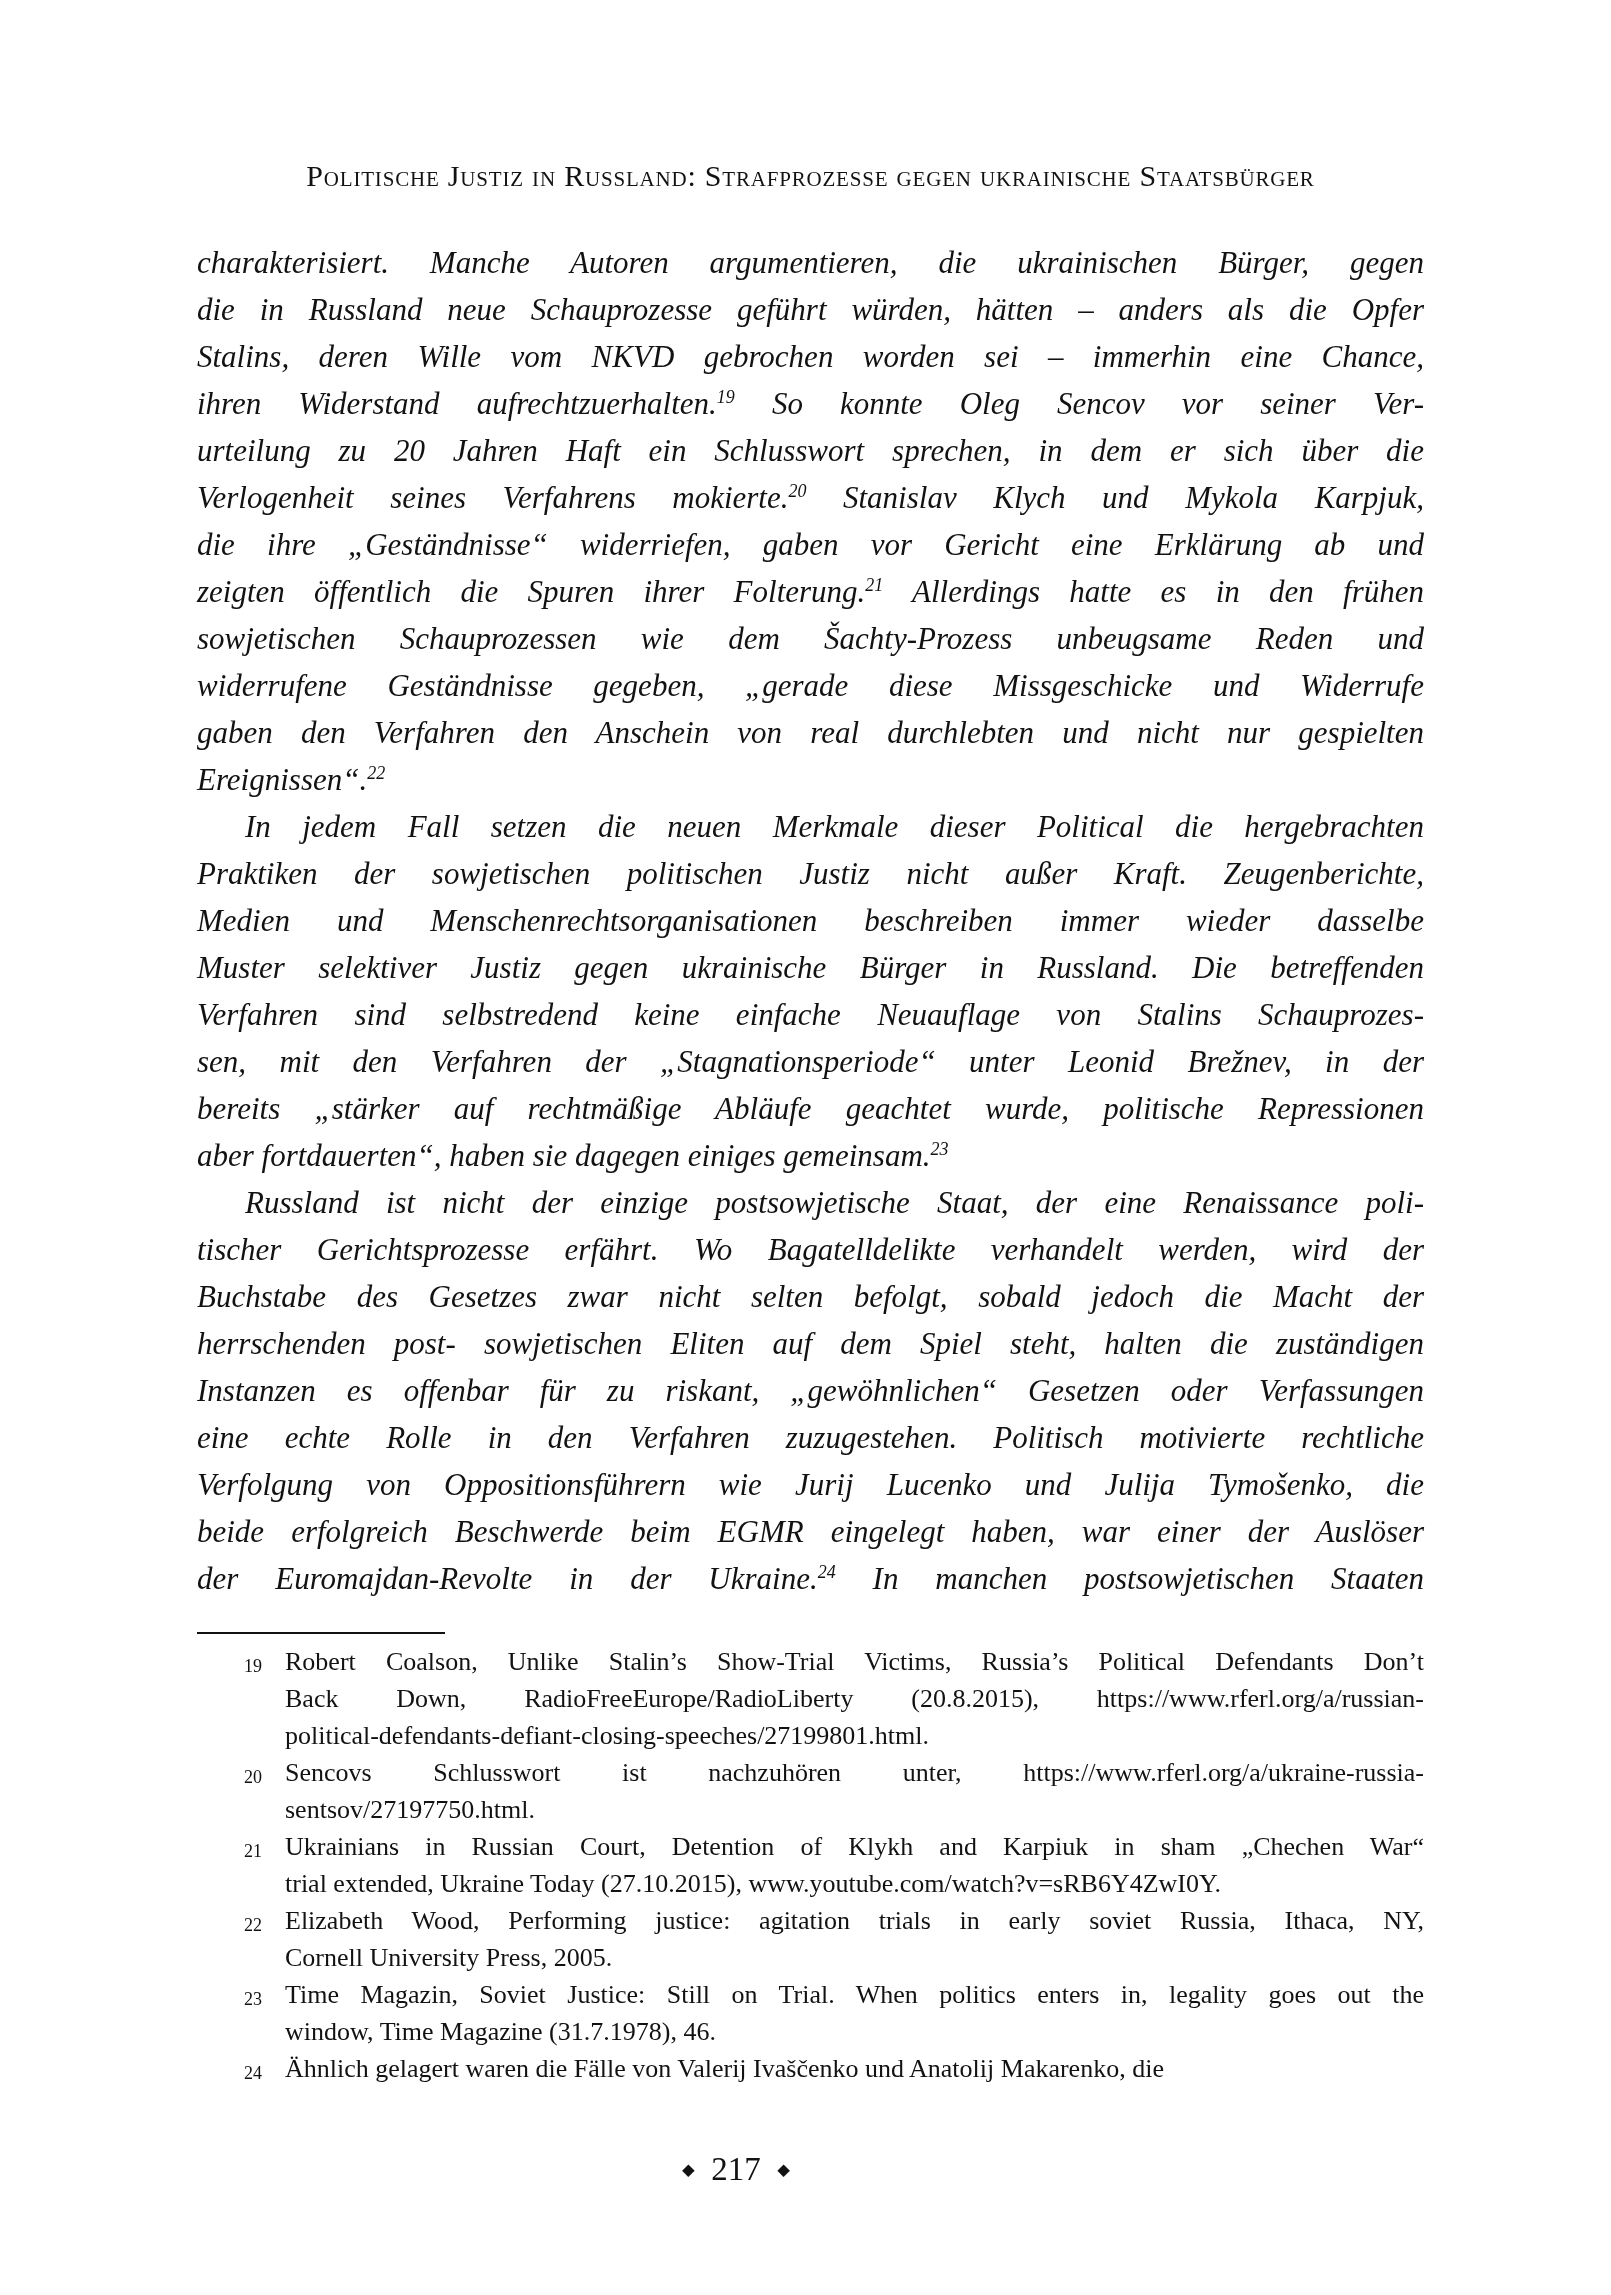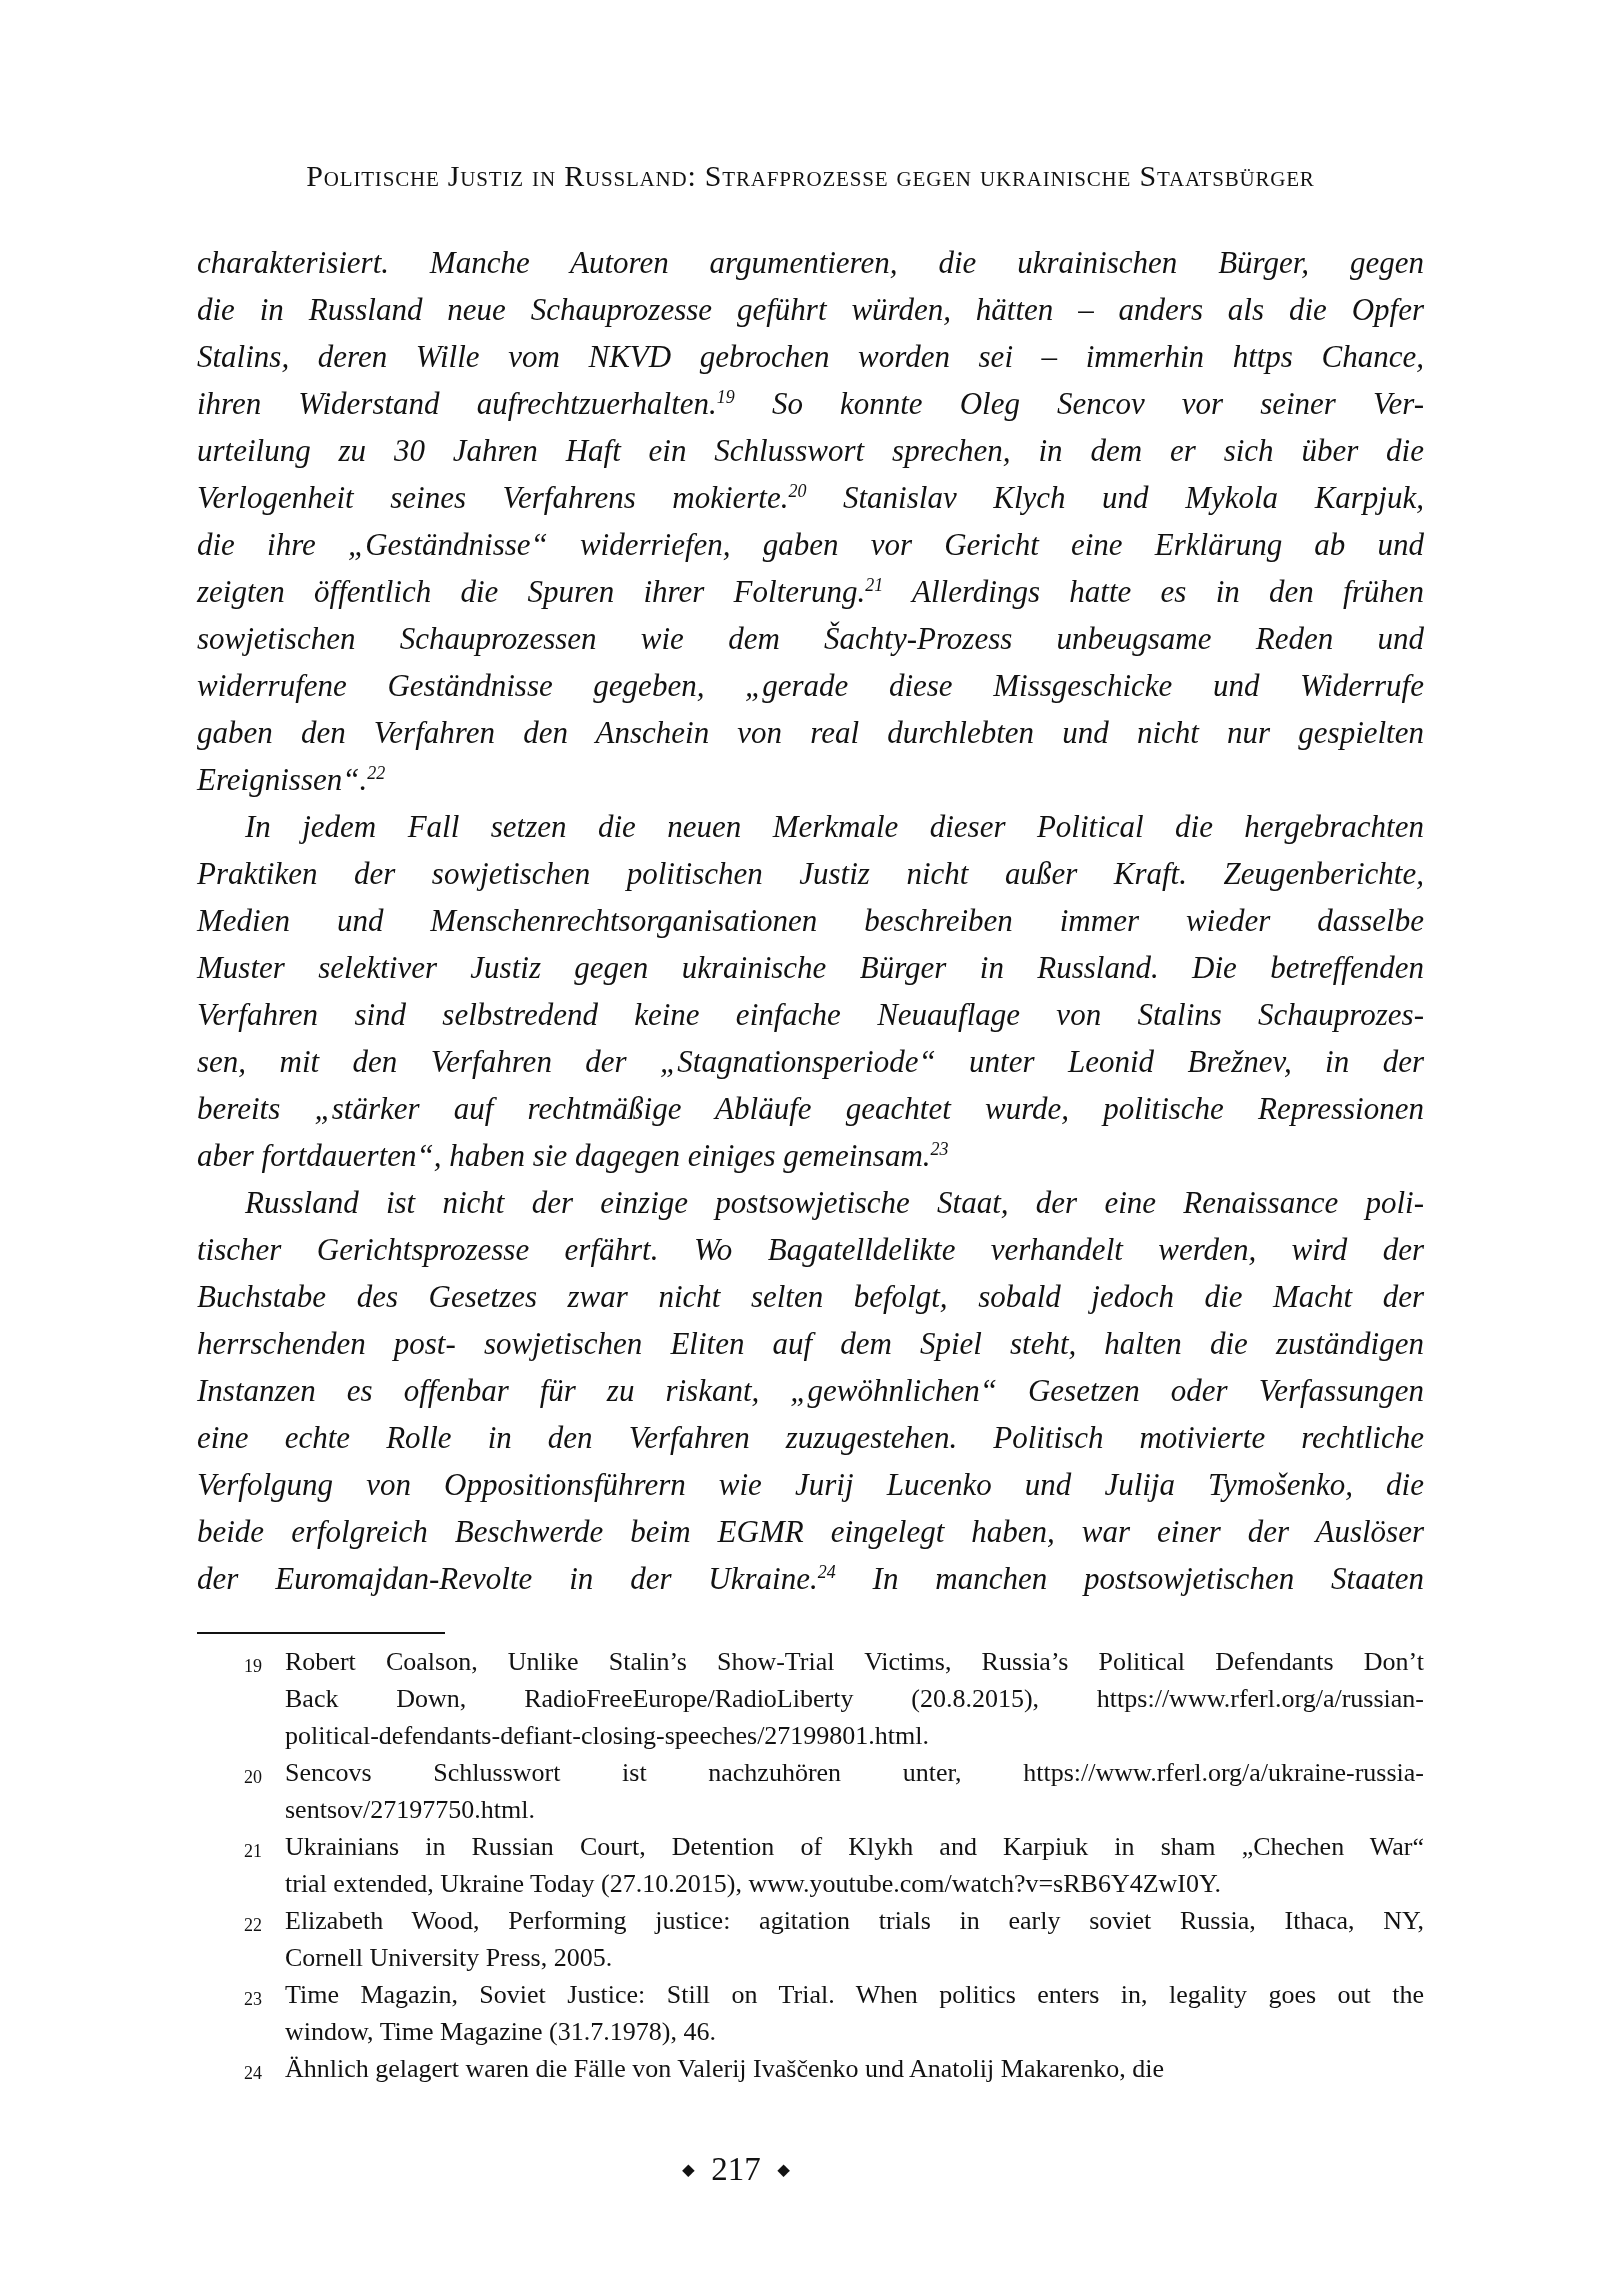--- a/index.html
+++ b/index.html
@@ -118,23 +118,23 @@
 </head>
 <body>
 
 <div class="page">
 
   <div class="running-head">Politische Justiz in Russland: Strafprozesse gegen ukrainische Staatsbürger</div>
 
   <div class="body-text" id="body-text">
       <div class="line"><span>charakterisiert. Manche Autoren argumentieren, die ukrainischen Bürger, gegen</span></div>
       <div class="line"><span>die in Russland neue Schauprozesse geführt würden, hätten – anders als die Opfer</span></div>
-      <div class="line"><span>Stalins, deren Wille vom NKVD gebrochen worden sei – immerhin https Chance,</span></div>
+      <div class="line"><span>Stalins, deren Wille vom NKVD gebrochen worden sei – immerhin eine Chance,</span></div>
       <div class="line"><span>ihren Widerstand aufrechtzuerhalten.</span><sup class="fnref">19</sup><span> So konnte Oleg Sencov vor seiner Ver-</span></div>
-      <div class="line"><span>urteilung zu 30 Jahren Haft ein Schlusswort sprechen, in dem er sich über die</span></div>
+      <div class="line"><span>urteilung zu 20 Jahren Haft ein Schlusswort sprechen, in dem er sich über die</span></div>
       <div class="line"><span>Verlogenheit seines Verfahrens mokierte.</span><sup class="fnref">20</sup><span> Stanislav Klych und Mykola Karpjuk,</span></div>
       <div class="line"><span>die ihre „Geständnisse“ widerriefen, gaben vor Gericht eine Erklärung ab und</span></div>
       <div class="line"><span>zeigten öffentlich die Spuren ihrer Folterung.</span><sup class="fnref">21</sup><span> Allerdings hatte es in den frühen</span></div>
       <div class="line"><span>sowjetischen Schauprozessen wie dem Šachty-Prozess unbeugsame Reden und</span></div>
       <div class="line"><span>widerrufene Geständnisse gegeben, „gerade diese Missgeschicke und Widerrufe</span></div>
       <div class="line"><span>gaben den Verfahren den Anschein von real durchlebten und nicht nur gespielten</span></div>
       <div class="line last"><span>Ereignissen“.</span><sup class="fnref">22</sup></div>
       <div class="line indent"><span>In jedem Fall setzen die neuen Merkmale dieser Political die hergebrachten</span></div>
       <div class="line"><span>Praktiken der sowjetischen politischen Justiz nicht außer Kraft. Zeugenberichte,</span></div>
       <div class="line"><span>Medien und Menschenrechtsorganisationen beschreiben immer wieder dasselbe</span></div>

